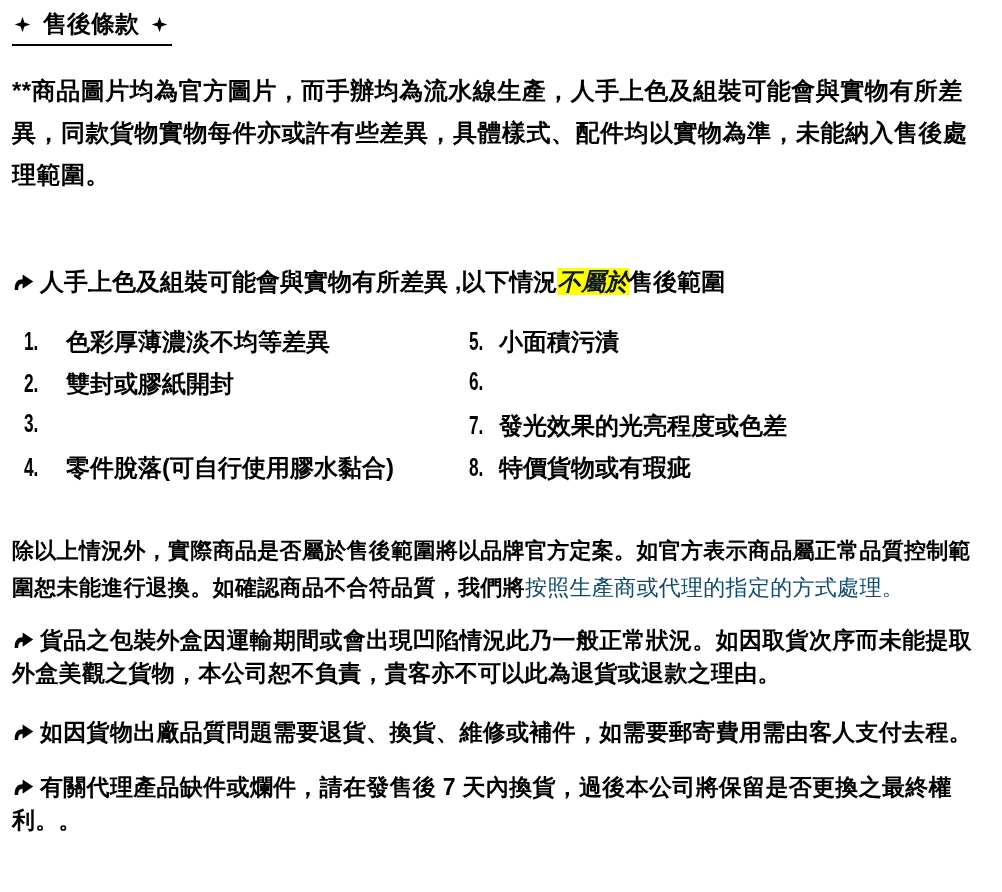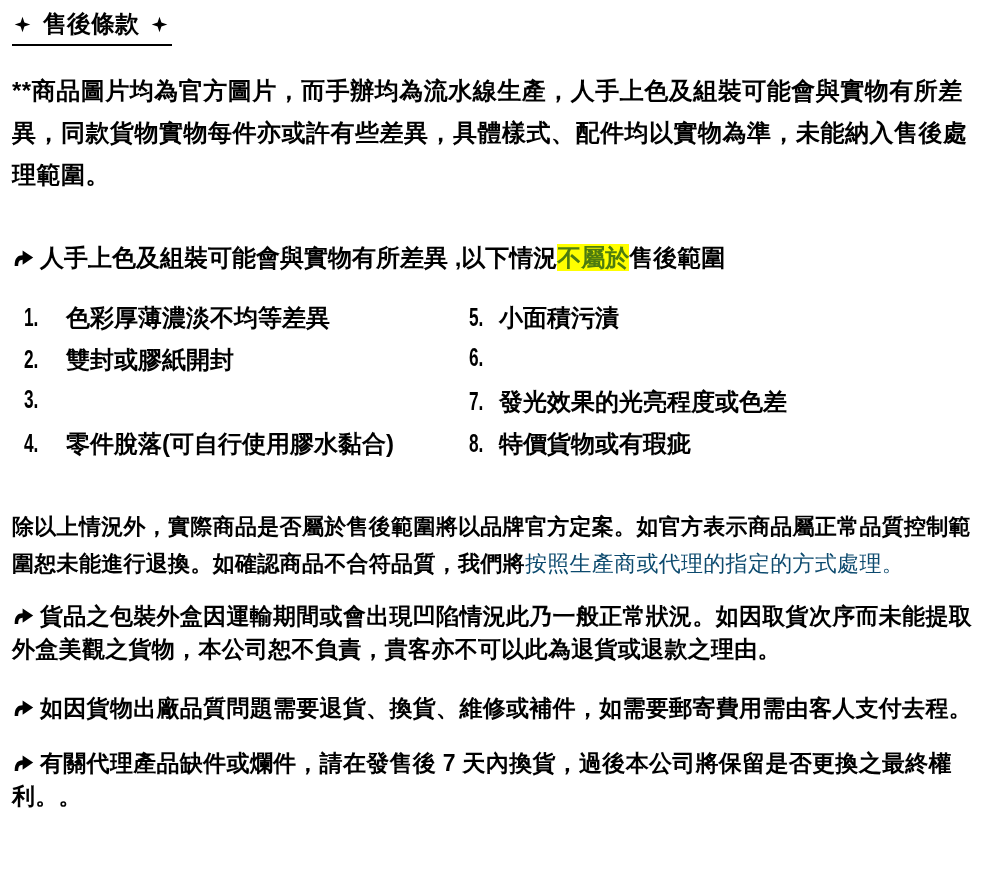--- a/index.html
+++ b/index.html
@@ -20,27 +20,27 @@
     gap: 12px;
     border-bottom: 2px solid #000;
     padding: 0 4px 4px 2px;
   }
   .star-svg { width: 17px; height: 17px; }
 
   .intro {
     font-size: 24px;
     line-height: 42px;
     letter-spacing: 0.5px;
-    margin-bottom: 46px;
+    margin-bottom: 70px;
   }
 
   .arrow-svg { width: 23px; height: 18px; margin-right: 5px; vertical-align: -1px; }
 
   .notice { font-size: 24px; margin-bottom: 28px; }
-  .highlight { background: #ffff00; color: #4d7c0f; }
+  .highlight { background: #ffff00; color: #0f172a; font-style: italic; }
 
   .exclusions {
     display: grid;
     grid-template-columns: 445px auto;
     grid-template-rows: repeat(4, 42px);
     grid-auto-flow: column;
     font-size: 24px;
     margin-bottom: 38px;
     padding-left: 12px;
   }

